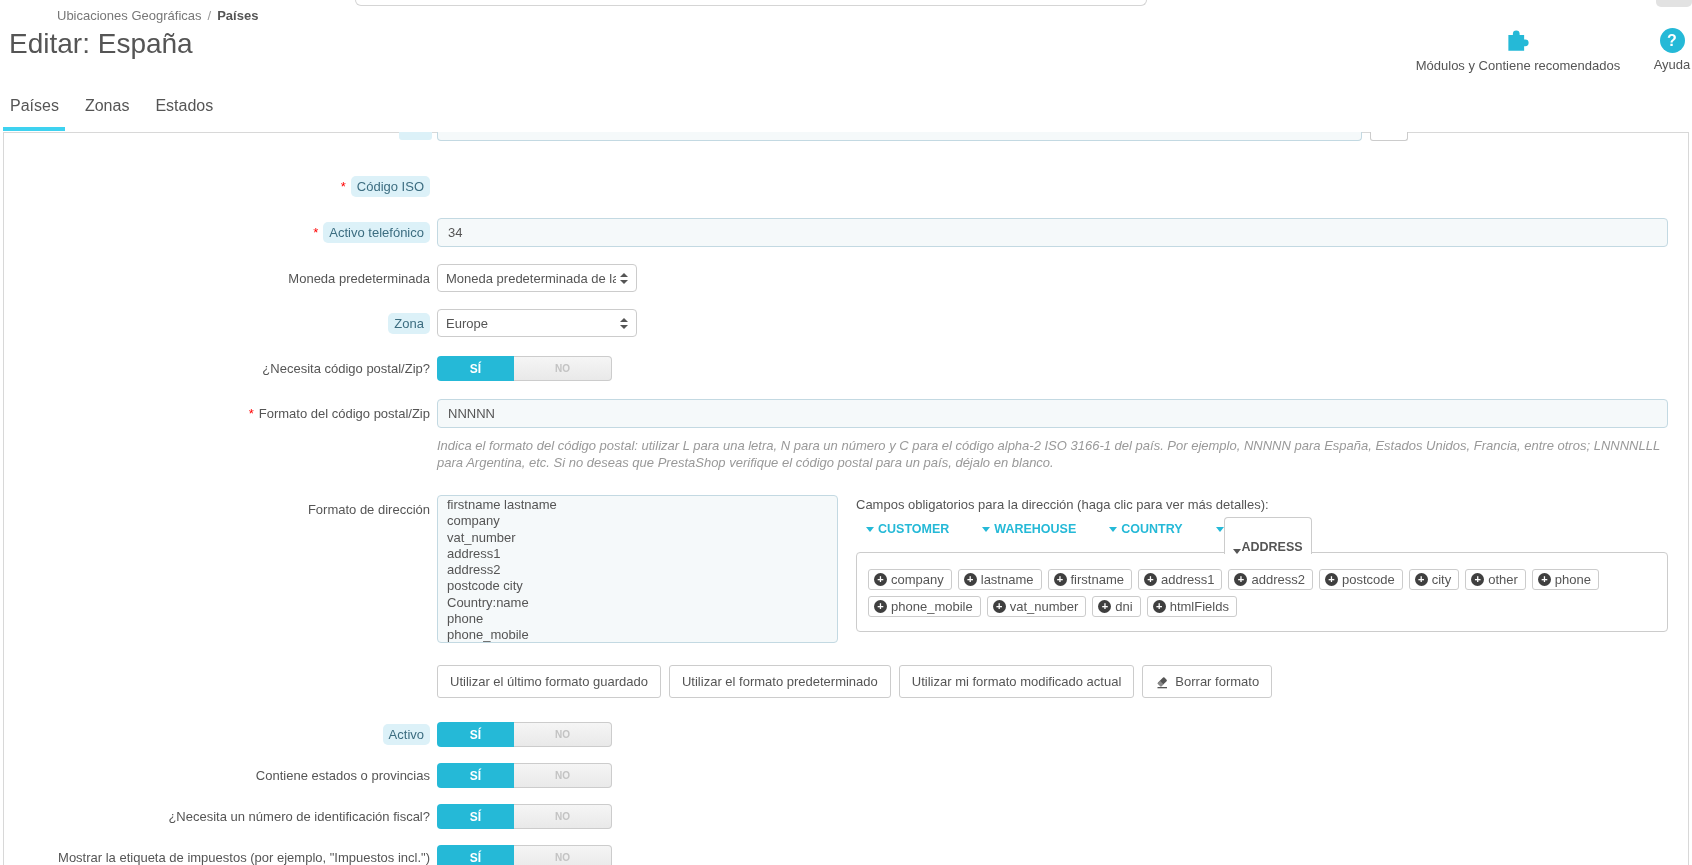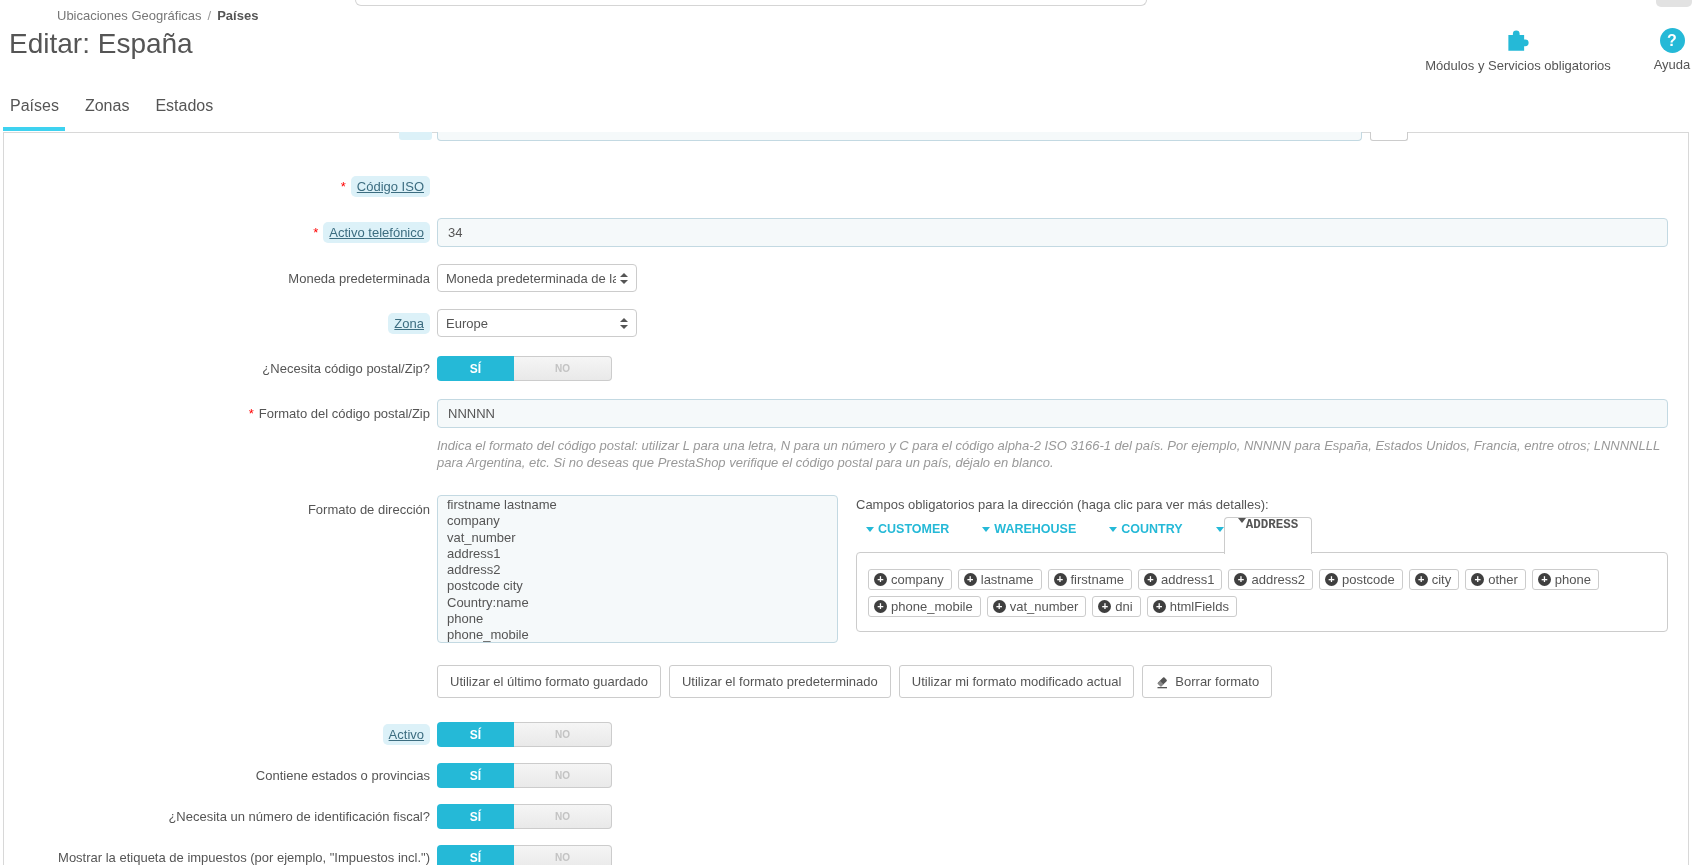--- a/index.html
+++ b/index.html
@@ -34,21 +34,21 @@
   .tab-underline { left:3px; top:127px; width:62px; height:4px; background:#3ed2f0; }
 
   
   .panel { left:3px; top:132px; width:1686px; height:733px;
     border:1px solid #d8d8d8; border-bottom:none; background:#fff; }
 
   
   .lblcol { left:0; width:430px; display:flex; justify-content:flex-end; align-items:center; }
   .lblcol .star { color:#f00; margin-right:5px; font-size:13px; }
   .lbl { font-size:13px; color:#555; }
-  .lbl.tt { background:#dcf1f8; color:#3c6d80; padding:3px 6px; border-radius:5px;text-decoration:underline; }
+  .lbl.tt { background:#dcf1f8; color:#3c6d80; padding:3px 6px; border-radius:5px; }
   .inp { left:437px; height:29px; background:#f5f9fa; border:1px solid #c3d9e2; border-radius:4px;
     font-size:13px; color:#555; padding:0 10px; font-family:"Liberation Sans",sans-serif; }
   .inp.wide { width:1231px; }
 
   .selectbox { left:437px; width:200px; height:28px; background:#fff; border:1px solid #ccc;
     border-radius:4px; font-size:13px; color:#555; display:flex; align-items:center;
     padding:0 8px; cursor:pointer; }
   .selectbox .txt { flex:1; overflow:hidden; white-space:nowrap; }
   .sel-arrows { display:flex; flex-direction:column; gap:3px; margin-left:4px; }
   .sel-arrows i { width:0; height:0; border-left:4px solid transparent; border-right:4px solid transparent; }
@@ -79,22 +79,22 @@
   .addrbox div { font-size:13px; line-height:16.3px; color:#555; white-space:nowrap; }
 
   
   .req-title { left:856px; top:497px; font-size:13px; color:#555; }
   .req-tabs { left:866px; top:522px; display:flex; gap:33px; font-size:12.5px; font-weight:700; color:#25b9d7; }
   .req-tabs .rtab { cursor:pointer; display:flex; align-items:center; gap:4px; }
   .caret { width:0; height:0; border-left:4px solid transparent; border-right:4px solid transparent;
     border-top:5px solid currentColor; display:inline-block; }
   .rtab-active { left:1224px; top:517px; width:88px; height:37px; background:#fff;
     border:1px solid #ccc; border-bottom:none; border-radius:4px 4px 0 0; z-index:2;
-    display:flex; align-items:flex-start; justify-content:center; 
-    font-size:12.5px; font-weight:700; color:#555; cursor:pointer;font-family:Liberation Mono, monospace; }
+    display:flex; align-items:flex-end; justify-content:center; 
+    font-size:12.5px; font-weight:700; color:#555; cursor:pointer; }
   .tagsbox { left:856px; top:552px; width:812px; height:80px; border:1px solid #ccc;
     border-radius:4px; padding:16px 11px; display:flex; flex-wrap:wrap; gap:6px;
     align-content:flex-start; background:#fff; }
   .tag { display:inline-flex; align-items:center; gap:4px; height:21px; padding:0 7px 0 5px;
     border:1px solid #ccc; border-radius:3px; background:#fff; font-size:13px; color:#555; cursor:pointer; }
   .plus { width:13px; height:13px; border-radius:50%; background:#3f3f3f; color:#fff;
     font-size:11px; font-weight:700; line-height:13px; text-align:center; }
 
   
   .fmt-buttons { left:437px; top:665px; display:flex; gap:8px; }
@@ -113,21 +113,21 @@
 
 <div class="abs breadcrumb">
   <span class="crumb">Ubicaciones Geográficas</span><span class="sep">/</span><span class="crumb current">Países</span>
 </div>
 <h1 class="abs page-title">Editar: España</h1>
 
 <div class="abs hdr-btn hdr-modules">
   <svg class="ic" width="27" height="27" viewBox="0 0 24 24">
     <path d="M3 7 h4 v-1 a3 3 0 0 1 6 0 v1 h4 v4 h1 a3 3 0 0 1 0 6 h-1 v4 H3 z" fill="#25b9d7"></path>
   </svg>
-  <span>Módulos y Servicios obligatorios</span>
+  <span>Módulos y Contiene recomendados</span>
 </div>
 <div class="abs hdr-btn hdr-help">
   <span class="qmark">?</span>
   <span>Ayuda</span>
 </div>
 
 <div class="abs tabs">
   <span class="tab">Países</span>
   <span class="tab">Zonas</span>
   <span class="tab">Estados</span>

